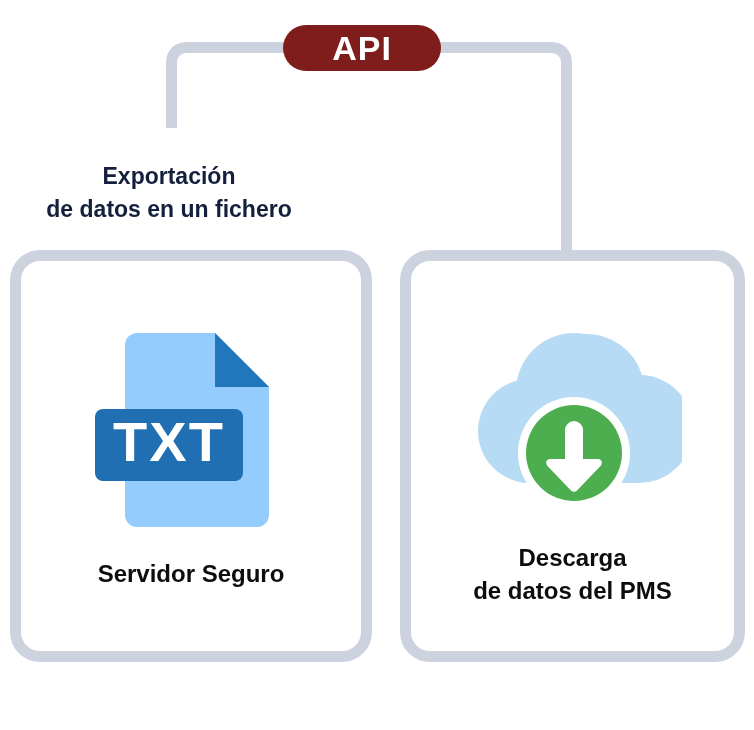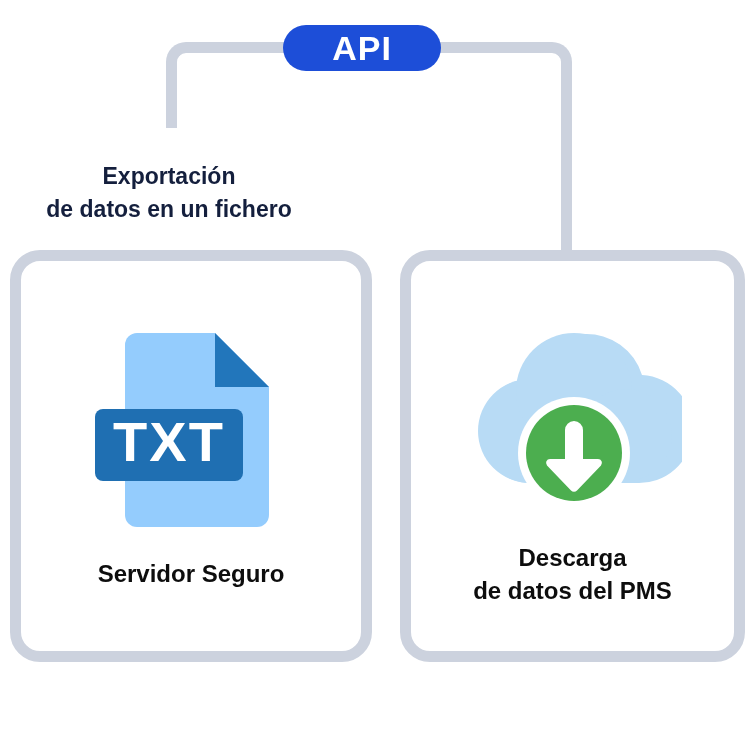--- a/index.html
+++ b/index.html
@@ -71,21 +71,21 @@
   }
 
   
   .api-pill {
     position: absolute;
     left: 283px;
     top: 25px;
     width: 158px;
     height: 46px;
     border-radius: 23px;
-    background: #1d4ed8;
+    background: #7f1d1d;
     display: flex;
     align-items: center;
     justify-content: center;
     z-index: 5;
   }
   .api-pill span {
     color: #ffffff;
     font-size: 34px;
     font-weight: bold;
     letter-spacing: 1px;

